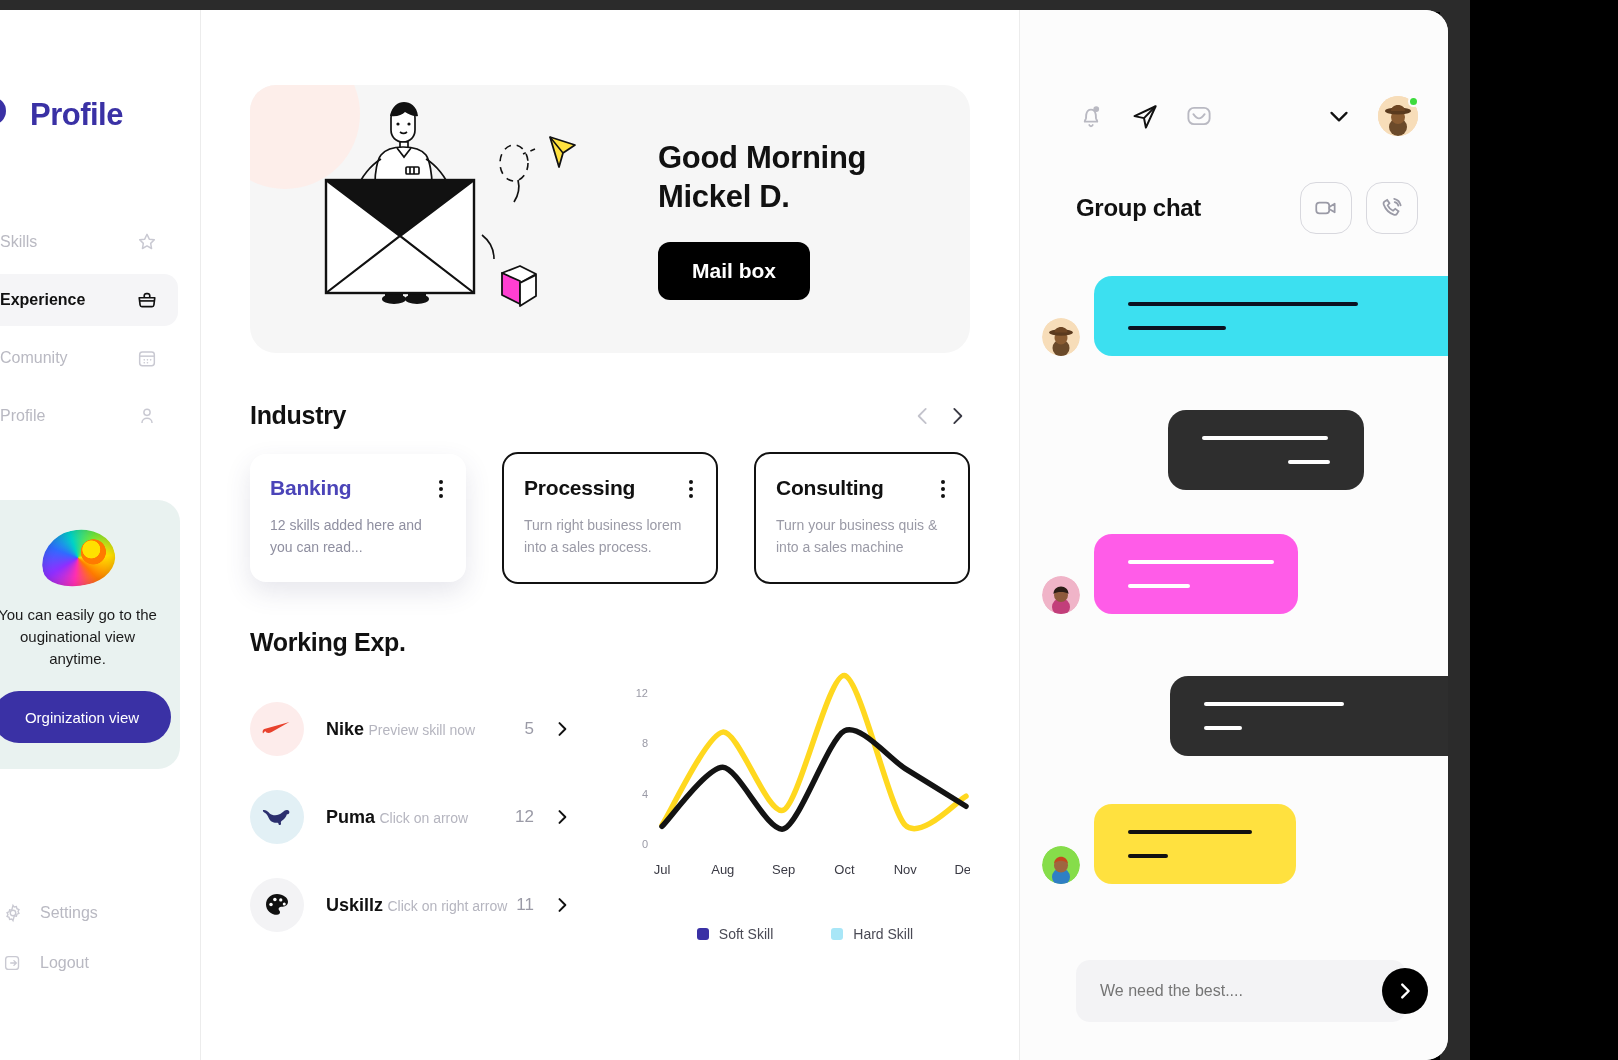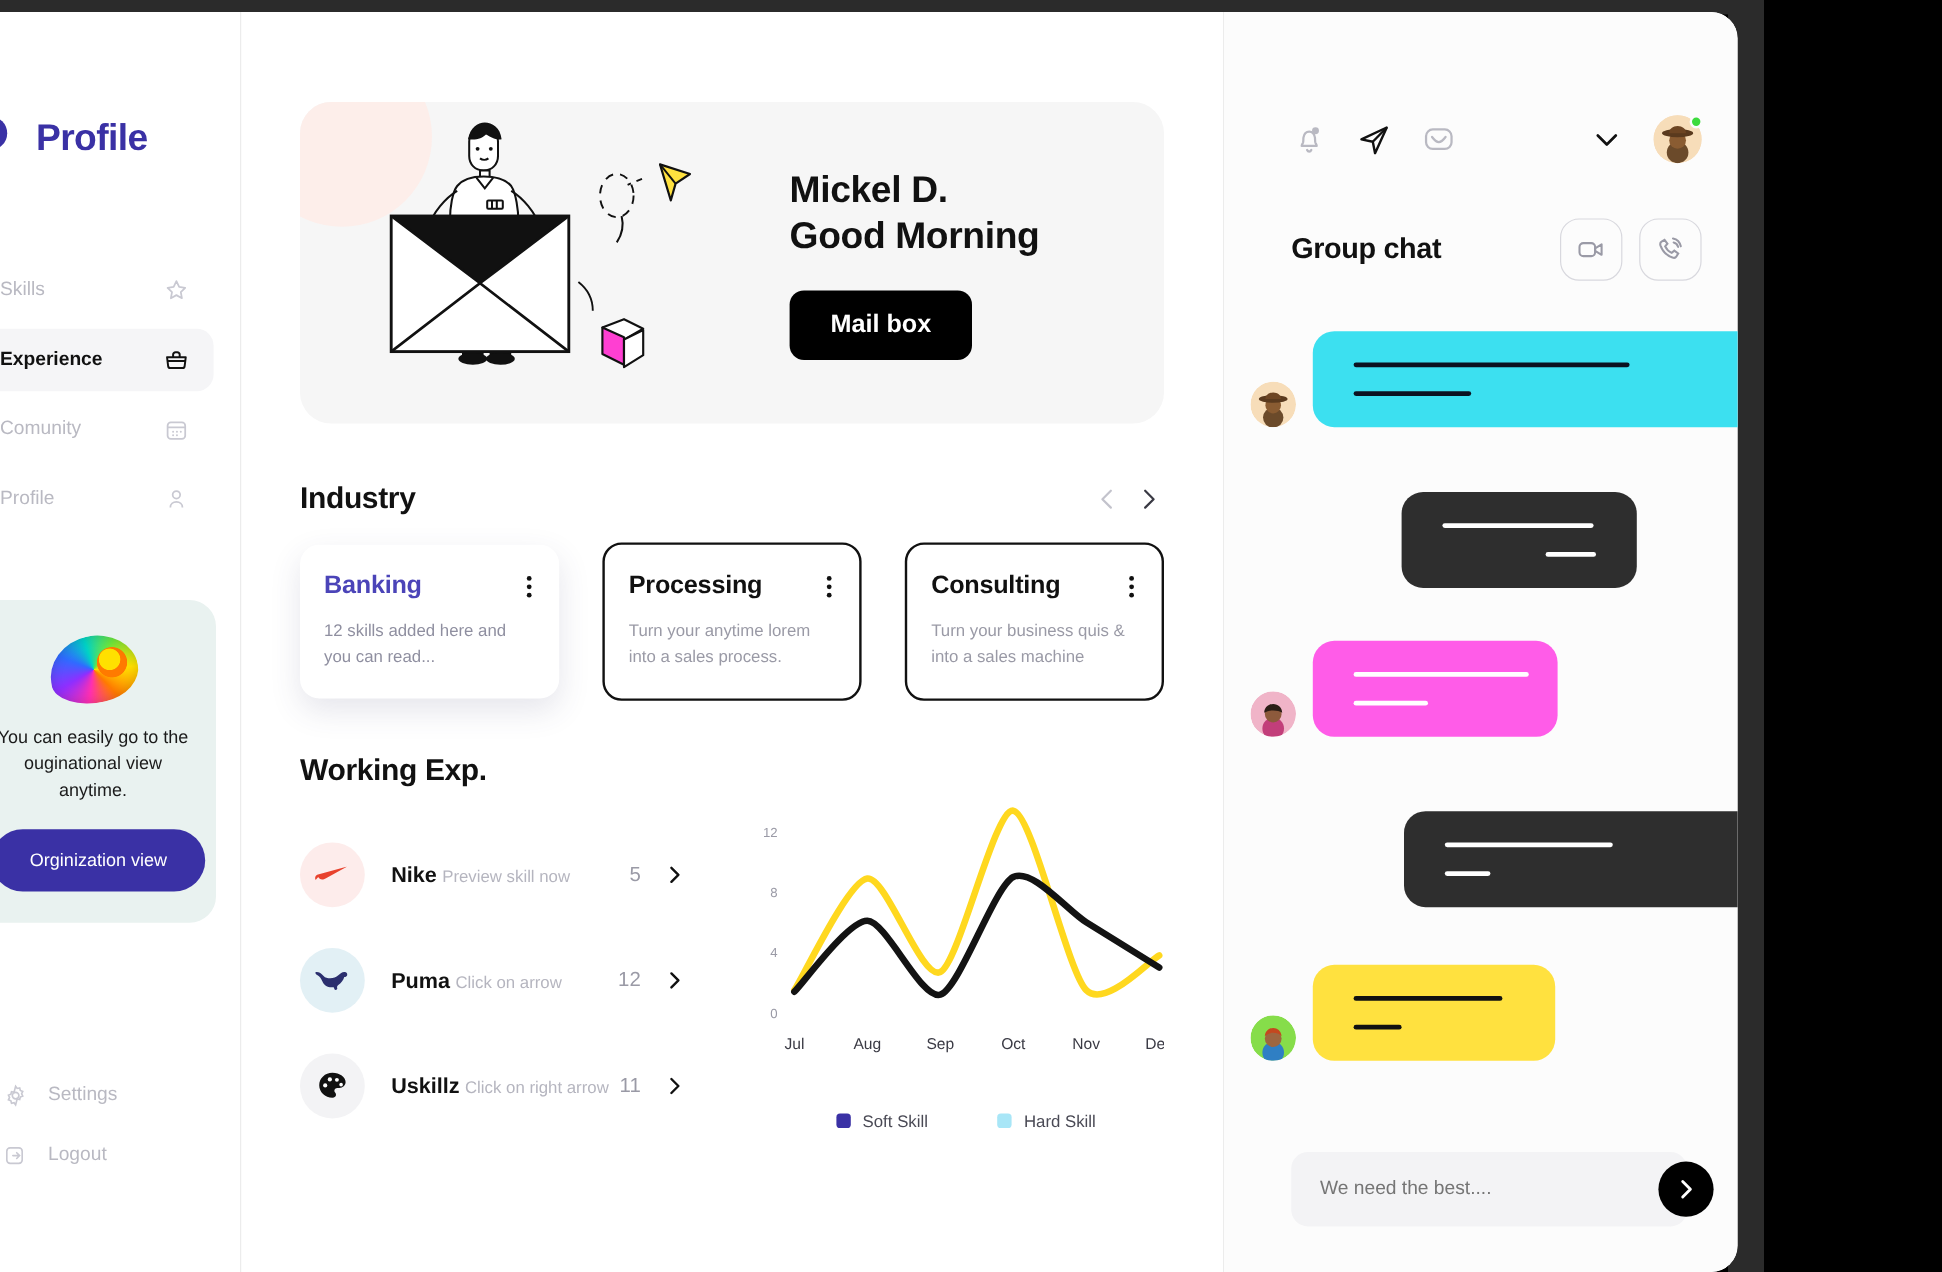--- a/index.html
+++ b/index.html
@@ -376,22 +376,22 @@
             <path d="M300 52l13 16" stroke="#111" stroke-width="1.6"></path>
             <path d="M285 64l-12 5" stroke="#111" stroke-width="1.6" stroke-dasharray="5 5"></path>
             <path d="M232 150c9 7 12 16 12 24" stroke="#111" stroke-width="1.6" fill="none"></path>
             <path d="M252 188l18-7 16 8-16 9z" fill="#fff" stroke="#111" stroke-width="1.8" stroke-linejoin="round"></path>
             <path d="M252 188v22l18 9v-23z" fill="#ff3fd2" stroke="#111" stroke-width="1.8" stroke-linejoin="round"></path>
             <path d="M270 198v23l16-10v-21z" fill="#fff" stroke="#111" stroke-width="1.8" stroke-linejoin="round"></path>
           </svg>
         </div>
 
         <div class="hero-copy">
+          <div class="hero-greet">Good Morning</div>
           <div class="hero-greet">Mickel D.</div>
-          <div class="hero-greet">Good Morning</div>
           <button class="hero-btn">Mail box</button>
         </div>
       </section>
 
       <div class="sec-head">
         <h2 class="sec-title">Industry</h2>
         <div class="carousel-nav">
           <svg class="chev" viewBox="0 0 24 24" fill="none" stroke="#c3c3cc" stroke-width="1.7" stroke-linecap="round" stroke-linejoin="round">
             <path d="M14.5 5.5L8 12l6.5 6.5"></path>
           </svg>
@@ -415,21 +415,21 @@
         </div>
         <div class="ind-card outlined">
           <div class="ind-card-top">
             <span class="ind-name">Processing</span>
             <span class="kebab">
                 <i></i>
                 <i></i>
                 <i></i>
               </span>
           </div>
-          <p class="ind-desc">Turn your anytime lorem into a sales process.</p>
+          <p class="ind-desc">Turn right business lorem into a sales process.</p>
         </div>
         <div class="ind-card outlined">
           <div class="ind-card-top">
             <span class="ind-name">Consulting</span>
             <span class="kebab">
                 <i></i>
                 <i></i>
                 <i></i>
               </span>
           </div>

